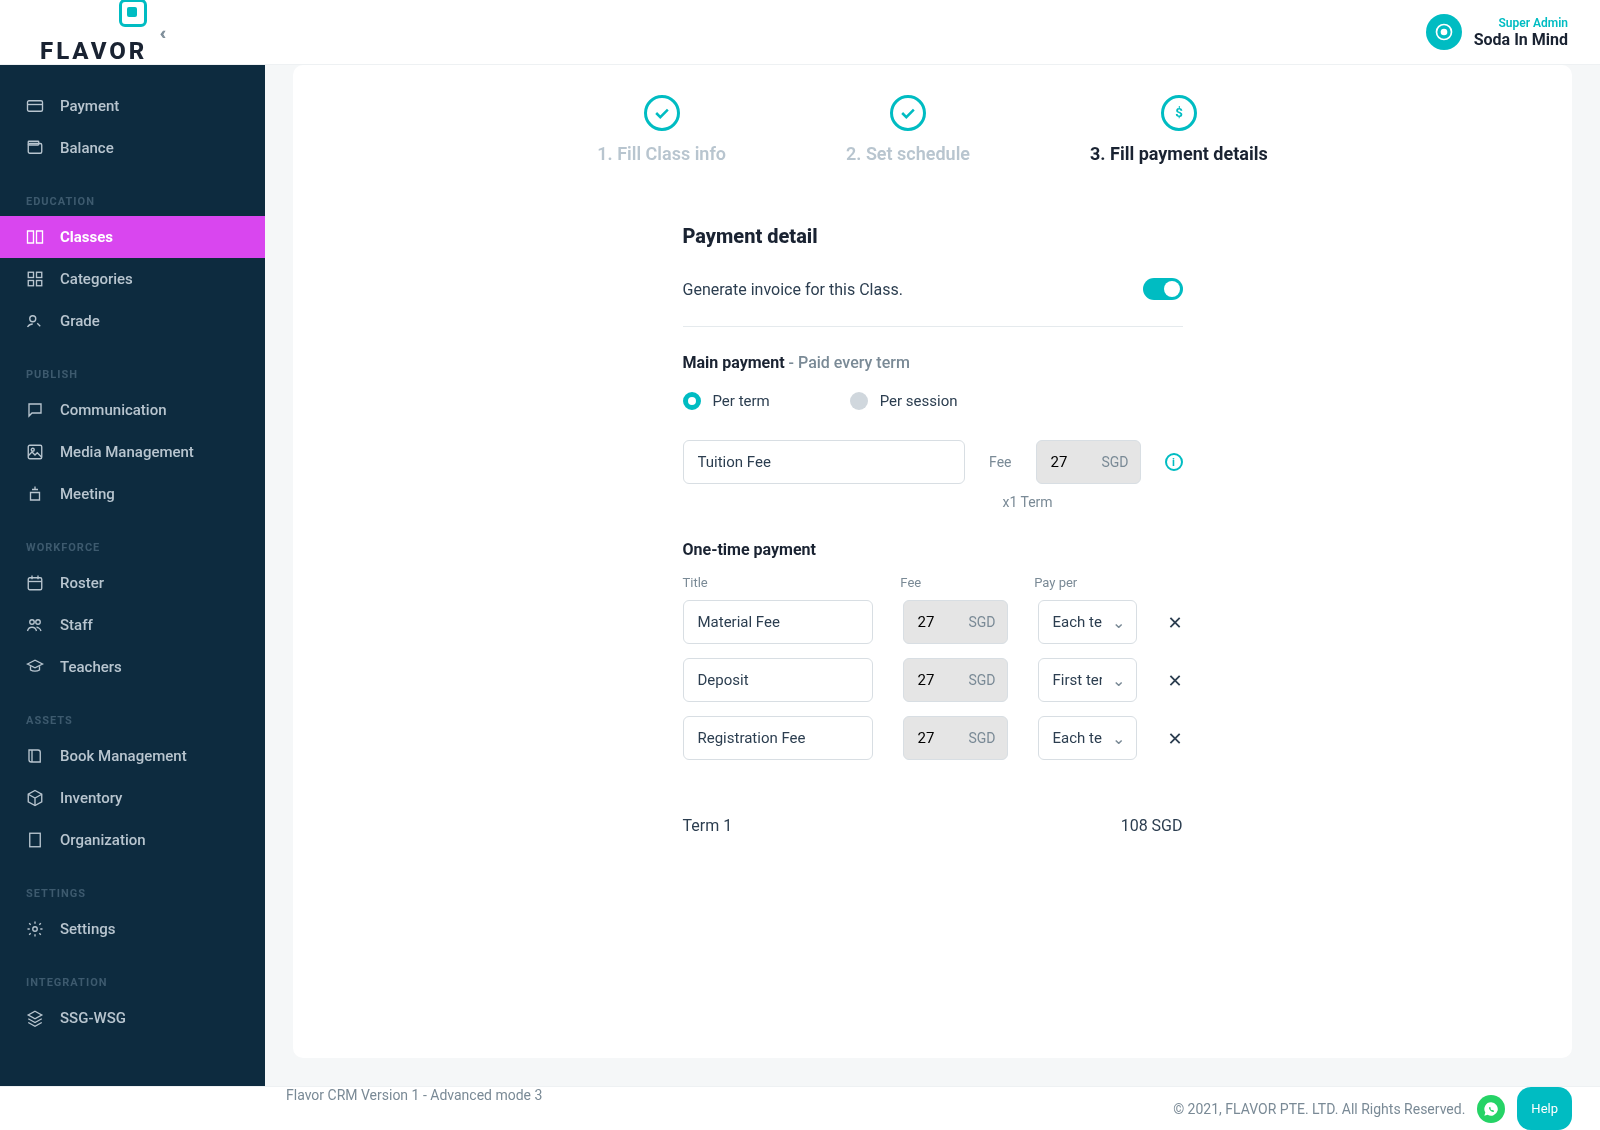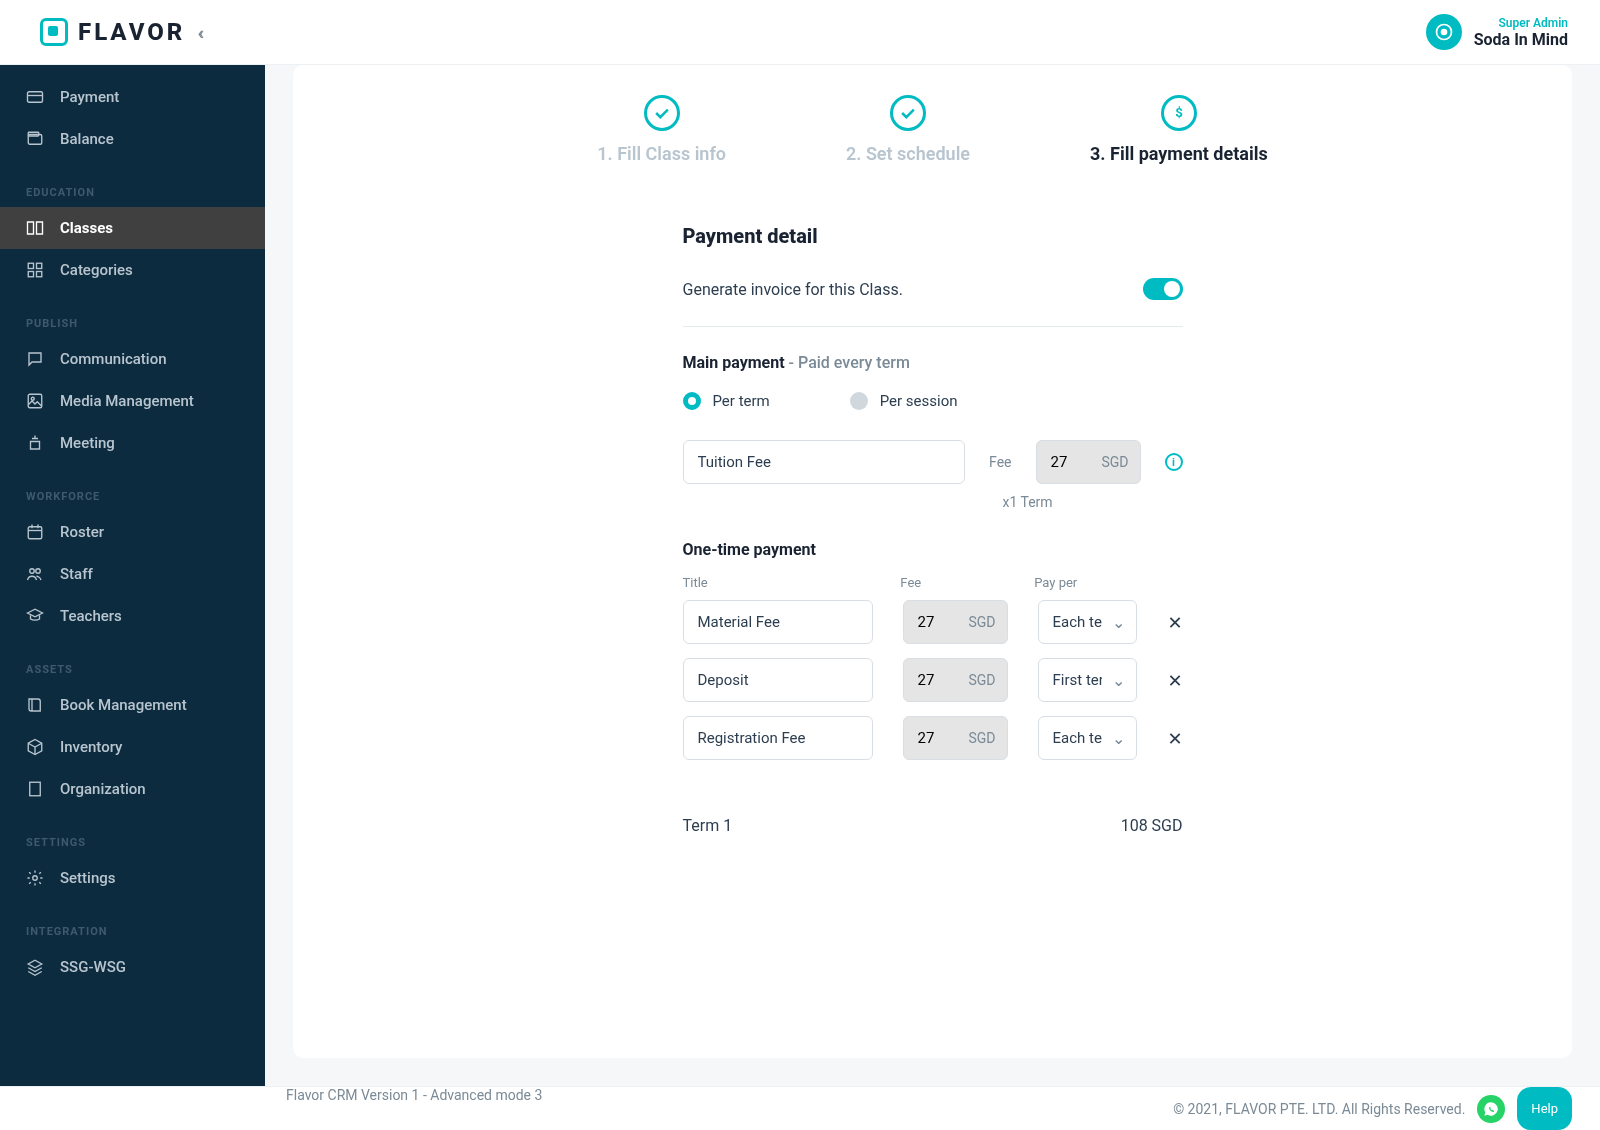--- a/index.html
+++ b/index.html
@@ -1,35 +1,35 @@
 <!DOCTYPE html>
 <html><head>
 <meta charset="utf-8">
 <style>
 *{margin:0;padding:0;box-sizing:border-box;font-family:-apple-system,BlinkMacSystemFont,'Segoe UI',Roboto,sans-serif;}
 body{background:#f5f7f8;color:#1a2332;width:1600px;height:1130px;overflow:hidden;}
 .topbar{height:65px;background:#fff;display:flex;align-items:center;justify-content:space-between;padding:0 32px 0 40px;border-bottom:1px solid #eef1f3;}
 .logo-wrap{display:flex;align-items:center;gap:12px;}
-.logo{display:flex;align-items:flex-start;gap:10px;}
+.logo{display:flex;align-items:flex-end;gap:10px;flex-direction:column;}
 .logo-mark{width:28px;height:28px;border:3px solid #00bcc2;border-radius:6px;position:relative;}
 .logo-mark::after{content:'';position:absolute;width:10px;height:10px;background:#00bcc2;border-radius:2px;top:5px;left:5px;}
 .logo-text{font-size:24px;font-weight:800;letter-spacing:3px;color:#1a2332;}
 .collapse-btn{color:#7a8a96;font-size:18px;cursor:pointer;letter-spacing:-4px;}
 .user-area{display:flex;align-items:center;gap:12px;}
 .avatar{width:36px;height:36px;border-radius:50%;background:#00bcc2;display:flex;align-items:center;justify-content:center;}
 .avatar svg{width:20px;height:20px;}
 .user-info{text-align:right;}
 .role{font-size:12px;color:#00bcc2;font-weight:600;}
 .username{font-size:16px;font-weight:700;color:#1a2332;}
 .layout{display:flex;height:calc(100% - 65px - 44px);}
-.sidebar{width:265px;background:#0d2b3f;color:#b8c5cf;overflow-y:auto;padding-top:11px;}
+.sidebar{width:265px;background:#0d2b3f;color:#b8c5cf;overflow-y:auto;padding-top:20px;}
 .nav-section{margin-top:18px;}
 .nav-heading{font-size:11px;letter-spacing:1px;color:#3d5a6e;font-weight:700;padding:8px 26px;}
 .nav-item{display:flex;align-items:center;gap:16px;padding:12px 26px;cursor:pointer;font-size:15px;font-weight:500;}
-.nav-item.active{background:#404040;color:#fff;font-weight:700;}
+.nav-item.active{background:#d946ef;color:#fff;font-weight:700;}
 .nav-icon{width:18px;height:18px;flex-shrink:0;display:flex;align-items:center;justify-content:center;}
 .nav-icon svg{width:18px;height:18px;stroke:currentColor;fill:none;stroke-width:1.8;}
 .main{flex:1;overflow-y:auto;padding:0 28px 28px;}
 .card{background:#fff;border-radius:10px;padding:30px 40px 60px;min-height:100%;}
 .stepper{display:flex;justify-content:center;gap:120px;margin-bottom:60px;}
 .step{display:flex;flex-direction:column;align-items:center;gap:12px;}
 .step-icon{width:36px;height:36px;border:3px solid #00bcc2;border-radius:50%;display:flex;align-items:center;justify-content:center;color:#00bcc2;}
 .step-icon svg{width:20px;height:20px;}
 .step-label{font-size:18px;font-weight:600;color:#b8c5cf;}
 .step.active .step-label{color:#1a2332;font-weight:700;}
@@ -135,20 +135,29 @@
           <span class="nav-icon">
             <svg viewBox="0 0 24 24">
               <rect x="3" y="3" width="7" height="7"></rect>
               <rect x="14" y="3" width="7" height="7"></rect>
               <rect x="3" y="14" width="7" height="7"></rect>
               <rect x="14" y="14" width="7" height="7"></rect>
             </svg>
           </span>
           <span>Categories</span>
         </div>
+        <div class="nav-item">
+          <span class="nav-icon">
+            <svg viewBox="0 0 24 24">
+              <circle cx="9" cy="9" r="4"></circle>
+              <path d="M15 15l4 4M2 20c2-3 5-4 7-4"></path>
+            </svg>
+          </span>
+          <span>Grade</span>
+        </div>
       </div>
       <div class="nav-section">
         <div class="nav-heading">PUBLISH</div>
         <div class="nav-item">
           <span class="nav-icon">
             <svg viewBox="0 0 24 24">
               <path d="M4 4h16v12H8l-4 4z"></path>
             </svg>
           </span>
           <span>Communication</span>

